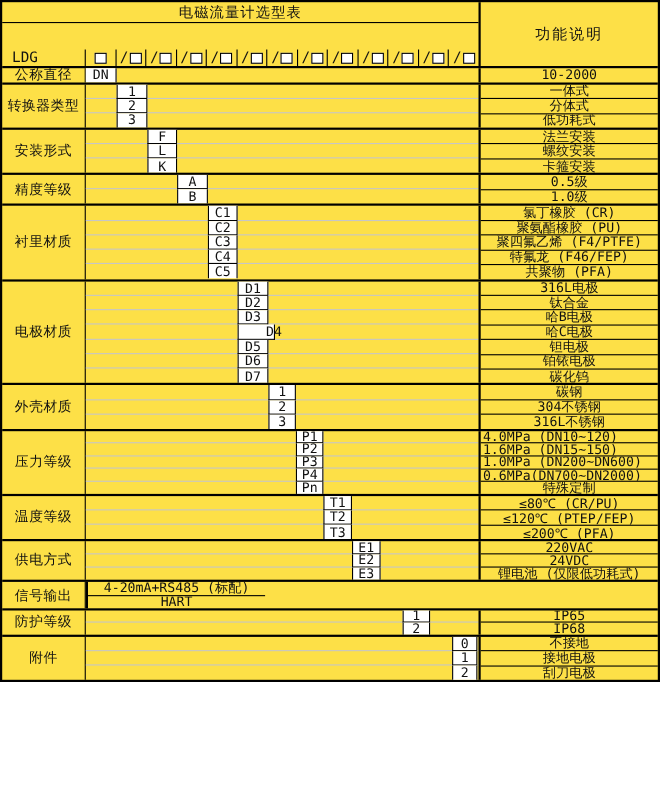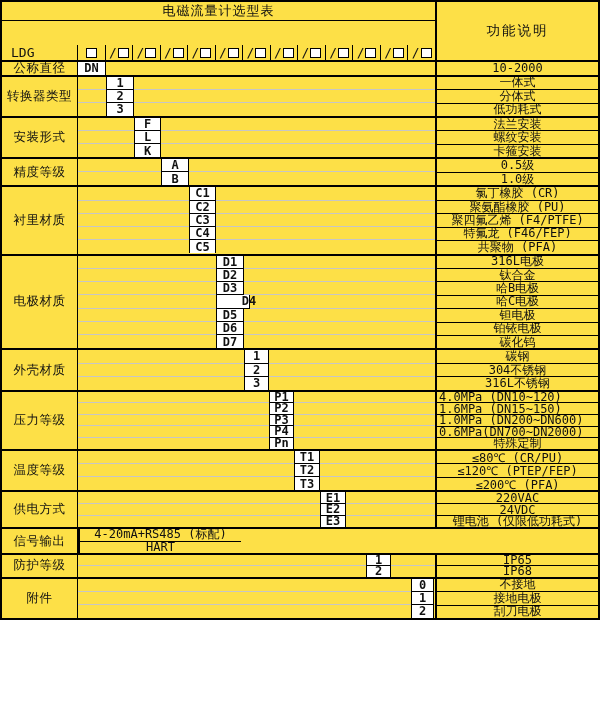--- a/index.html
+++ b/index.html
@@ -32,21 +32,21 @@
   }
   
   .block{display:flex;min-height:0;}
   .block.bt{border-top:2px solid #000;}
   .cat{
     box-sizing:border-box;width:76px;border-right:1px solid #000;display:flex;
     align-items:center;justify-content:center;font-size:12.5px;letter-spacing:.5px;
     text-align:center;
   }
   .mid{flex:1;display:flex;flex-direction:column;min-width:0;}
-  .mrow{flex:1;display:flex;align-items:stretch;min-height:0;font-weight:bold;}
+  .mrow{flex:1;display:flex;align-items:stretch;min-height:0;}
   .lpad{box-sizing:border-box;}
   .rpad{flex:1;box-sizing:border-box;}
   .mrow.sep > .lpad,.mrow.sep > .rpad{border-bottom:1px solid #c6c6c6;}
   .code{
     box-sizing:border-box;border:0 solid #000;border-left-width:1px;border-right-width:1px;
     border-bottom-width:1px;display:flex;align-items:center;justify-content:center;
     font-family:"DejaVu Sans Mono",monospace;font-size:12px;background:#fff;
   }
   .code.lastrow{border-bottom-width:0;}
   .code.noleft{border-left-width:0;}

